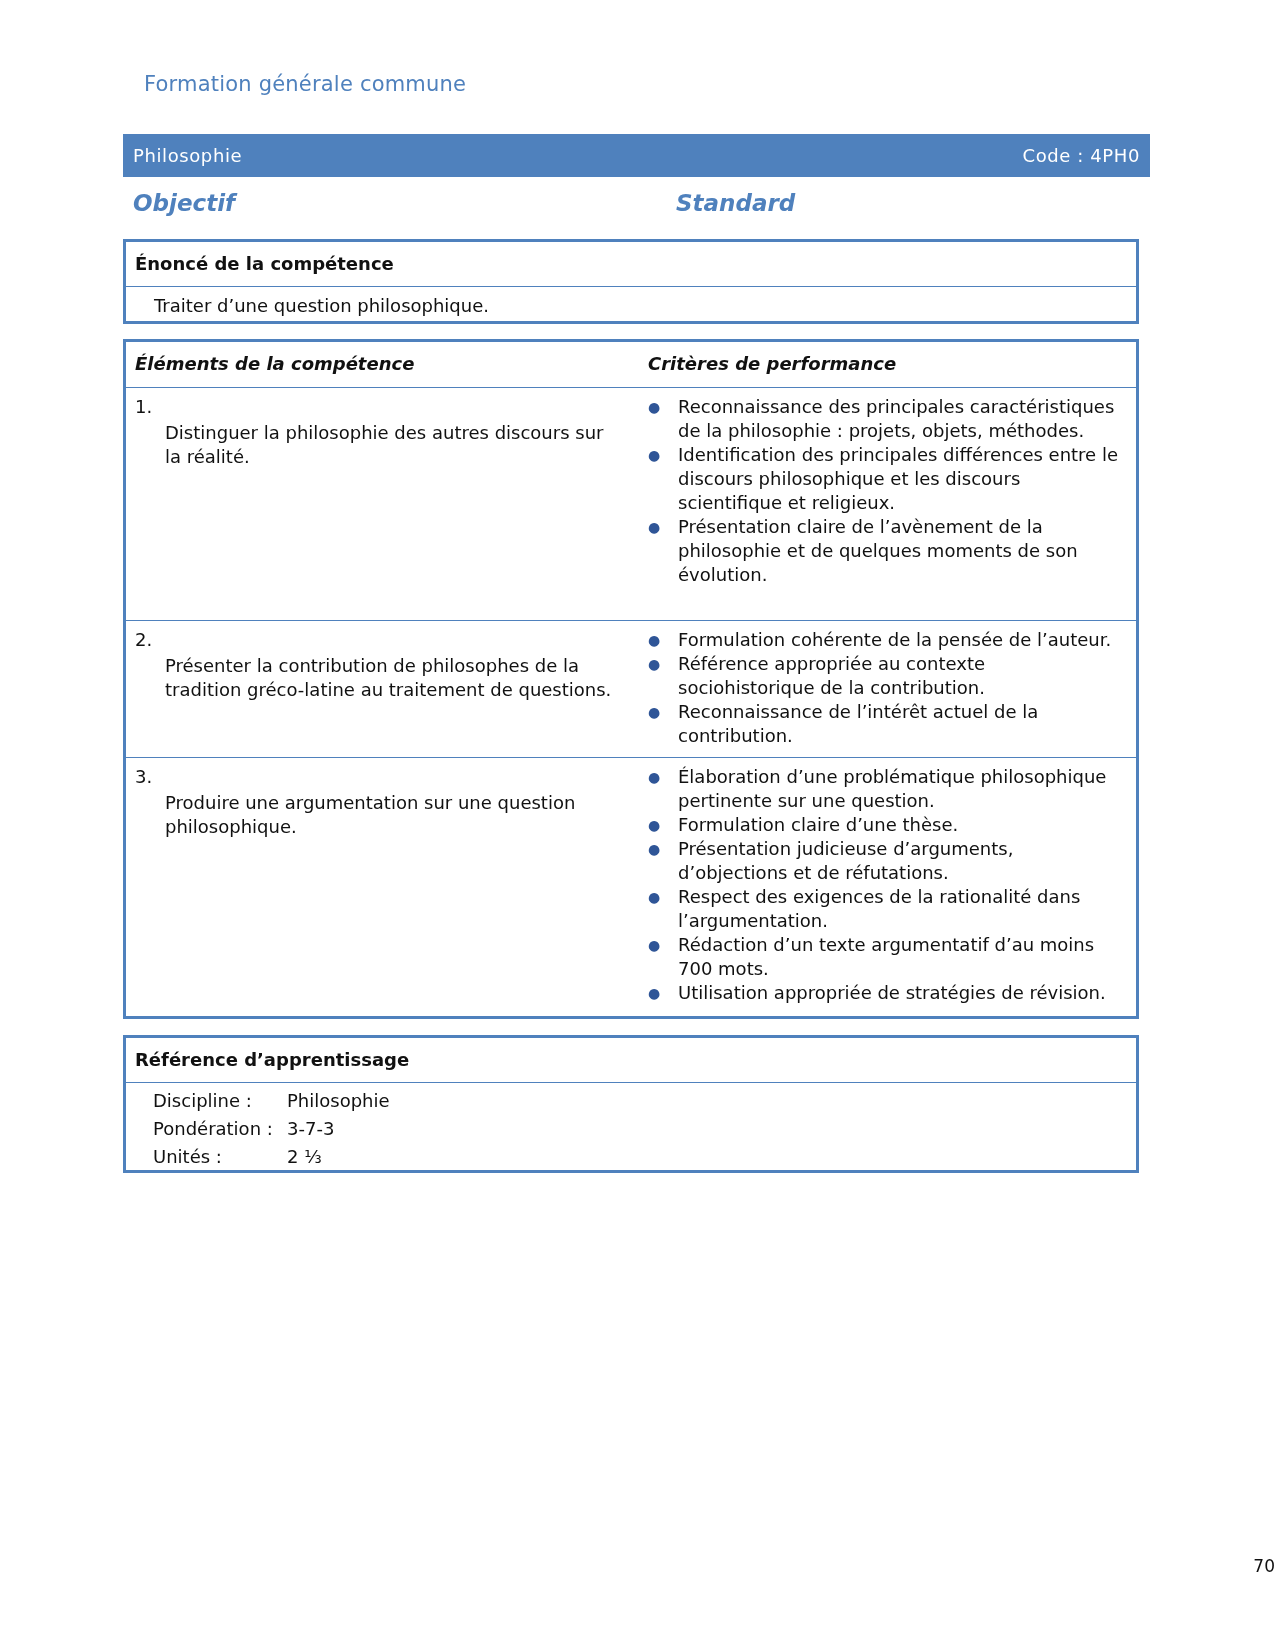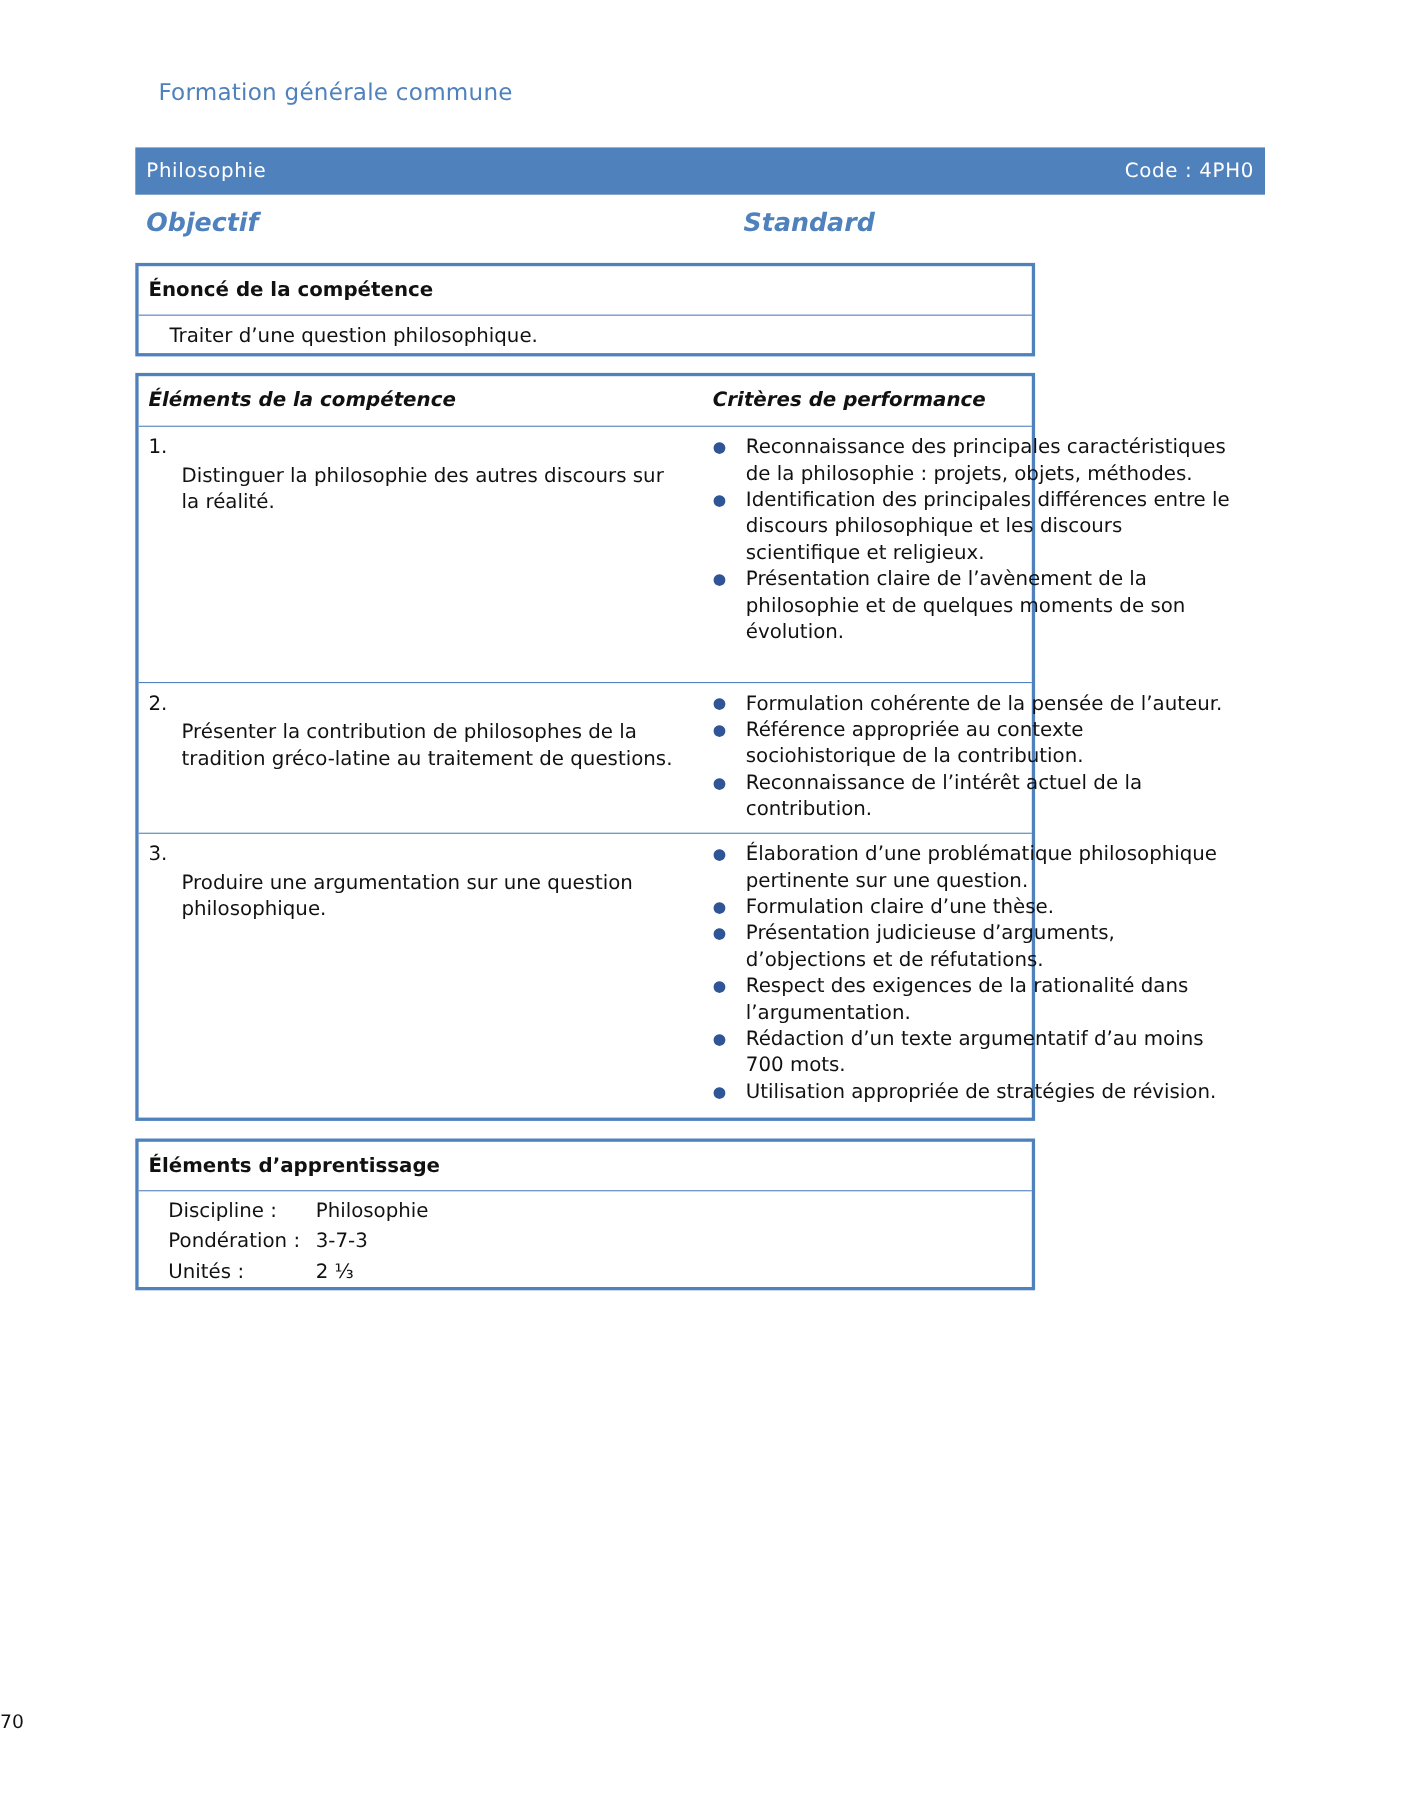--- a/index.html
+++ b/index.html
@@ -19,21 +19,21 @@
     }
     .col-heads {
       position: absolute; left: 133px; top: 190px; width: 1017px; height: 30px;
       font-size: 23px; font-weight: bold; color: #4f81bd; font-style: italic;
     }
     .col-heads span { position: absolute; top: 0; }
     .col-heads .objectif { left: 0; }
     .col-heads .standard { left: 543px; }
 
     .box {
-      position: absolute; left: 123px; width: 818px; box-sizing: border-box;
+      position: absolute; left: 123px; width: 1016px; box-sizing: border-box;
       border: 3px solid #4f81bd; background: #fff;
     }
     .box .head {
       font-weight: bold; font-size: 18px; padding: 10px 9px 0 9px; height: 42px; box-sizing: border-box;
       border-bottom: 1px solid #4f81bd;
     }
     .box .body { font-size: 18px; padding: 6px 9px; }
 
     #box-enonce { top: 239px; height: 85px; }
     #box-enonce .head { height: 45px; padding-top: 11px; }
@@ -68,21 +68,21 @@
     #row-1 { height: 137px; }
     #row-2 { height: 261px; }
 
     #box-activites { top: 1035px; height: 138px; }
     #box-activites .head { height: 45px; padding-top: 11px; }
     #box-activites .body { padding: 4px 9px; line-height: 28px; margin-left: 18px; }
     .kv { display: flex; }
     .kv .k { width: 134px; flex: none; }
 
     .page-number {
-      position: absolute; left: 0; width: 1275px; top: 1556px; text-align: left;
+      position: absolute; left: 0; width: 1275px; top: 1556px; text-align: right;
       font-size: 17px; color: #111;
     }
   </style>
 </head>
 <body>
 
 <div class="section-title">Formation générale commune</div>
 
 <div class="course-bar">
   <span>Philosophie</span>
@@ -174,21 +174,21 @@
           <li>
             <span class="bullet">●</span>
             <span class="txt">Utilisation appropriée de stratégies de révision.</span>
           </li>
         </ul>
       </div>
     </div>
 </div>
 
 <div class="box" id="box-activites">
-  <div class="head">Éléments d’apprentissage</div>
+  <div class="head">Référence d’apprentissage</div>
   <div class="body" id="activites-body">
       <div class="kv">
         <span class="k">Discipline :</span>
         <span>Philosophie</span>
       </div>
       <div class="kv">
         <span class="k">Pondération :</span>
         <span>3-7-3</span>
       </div>
       <div class="kv">

